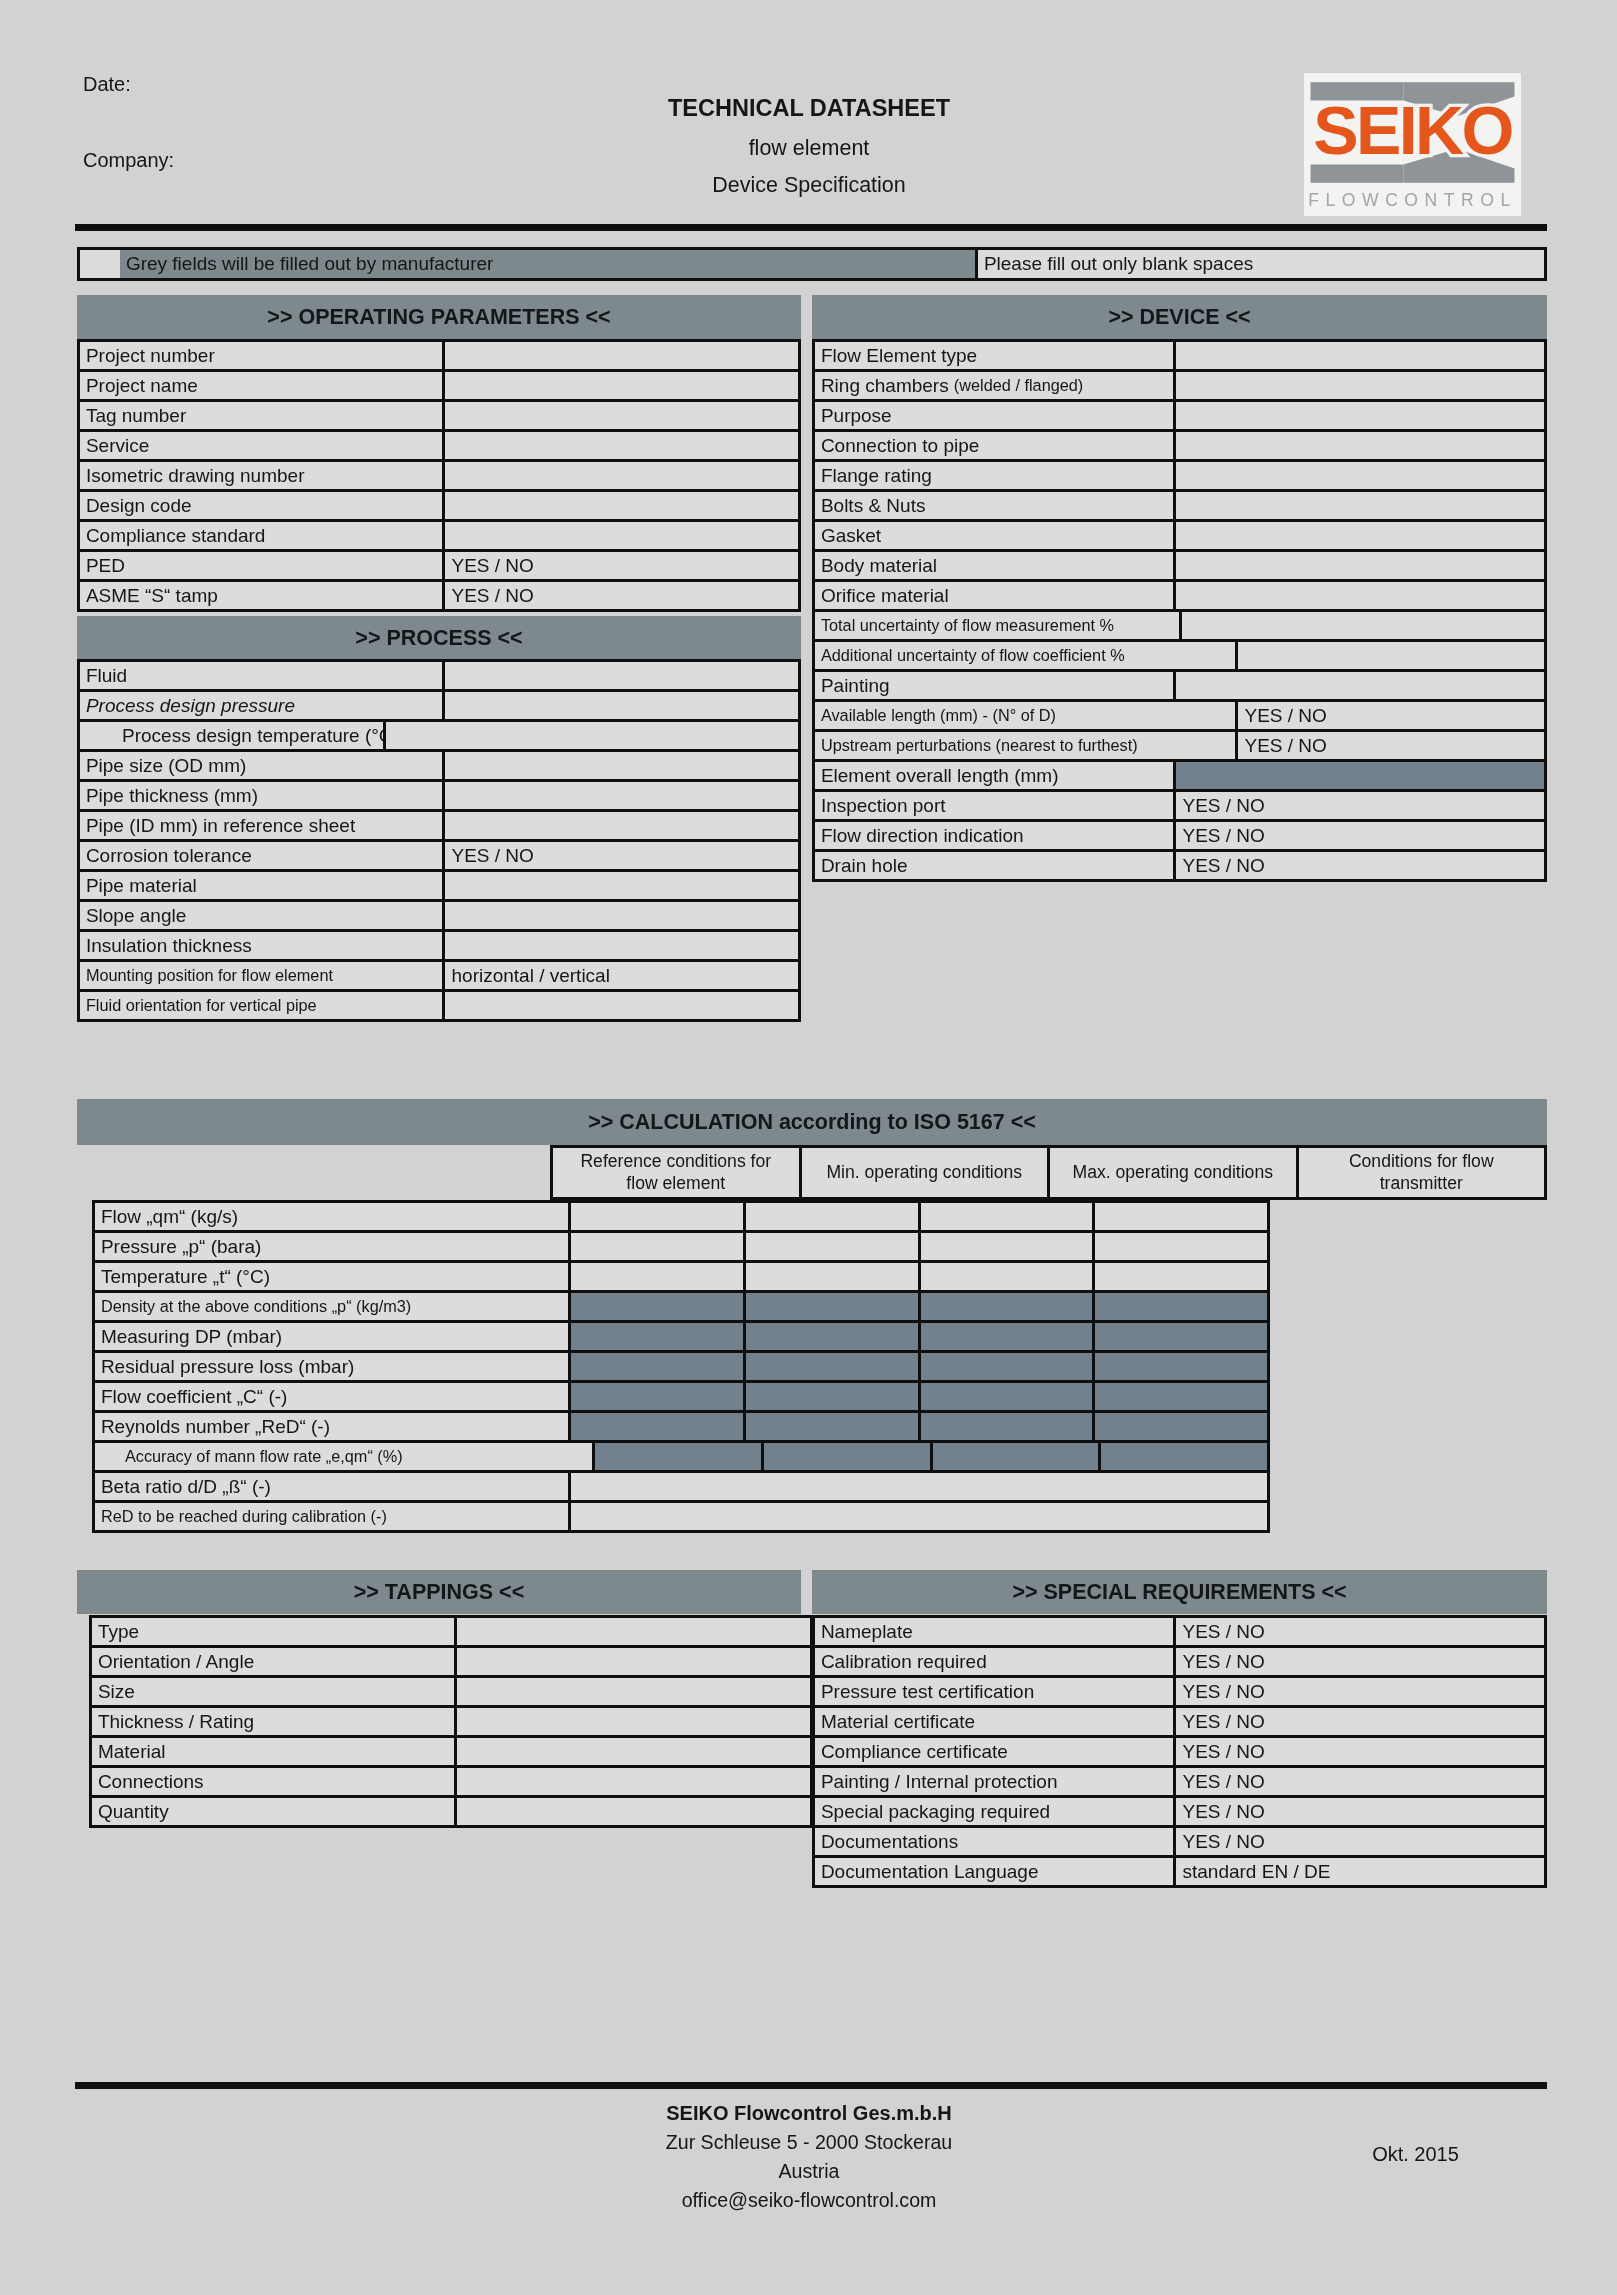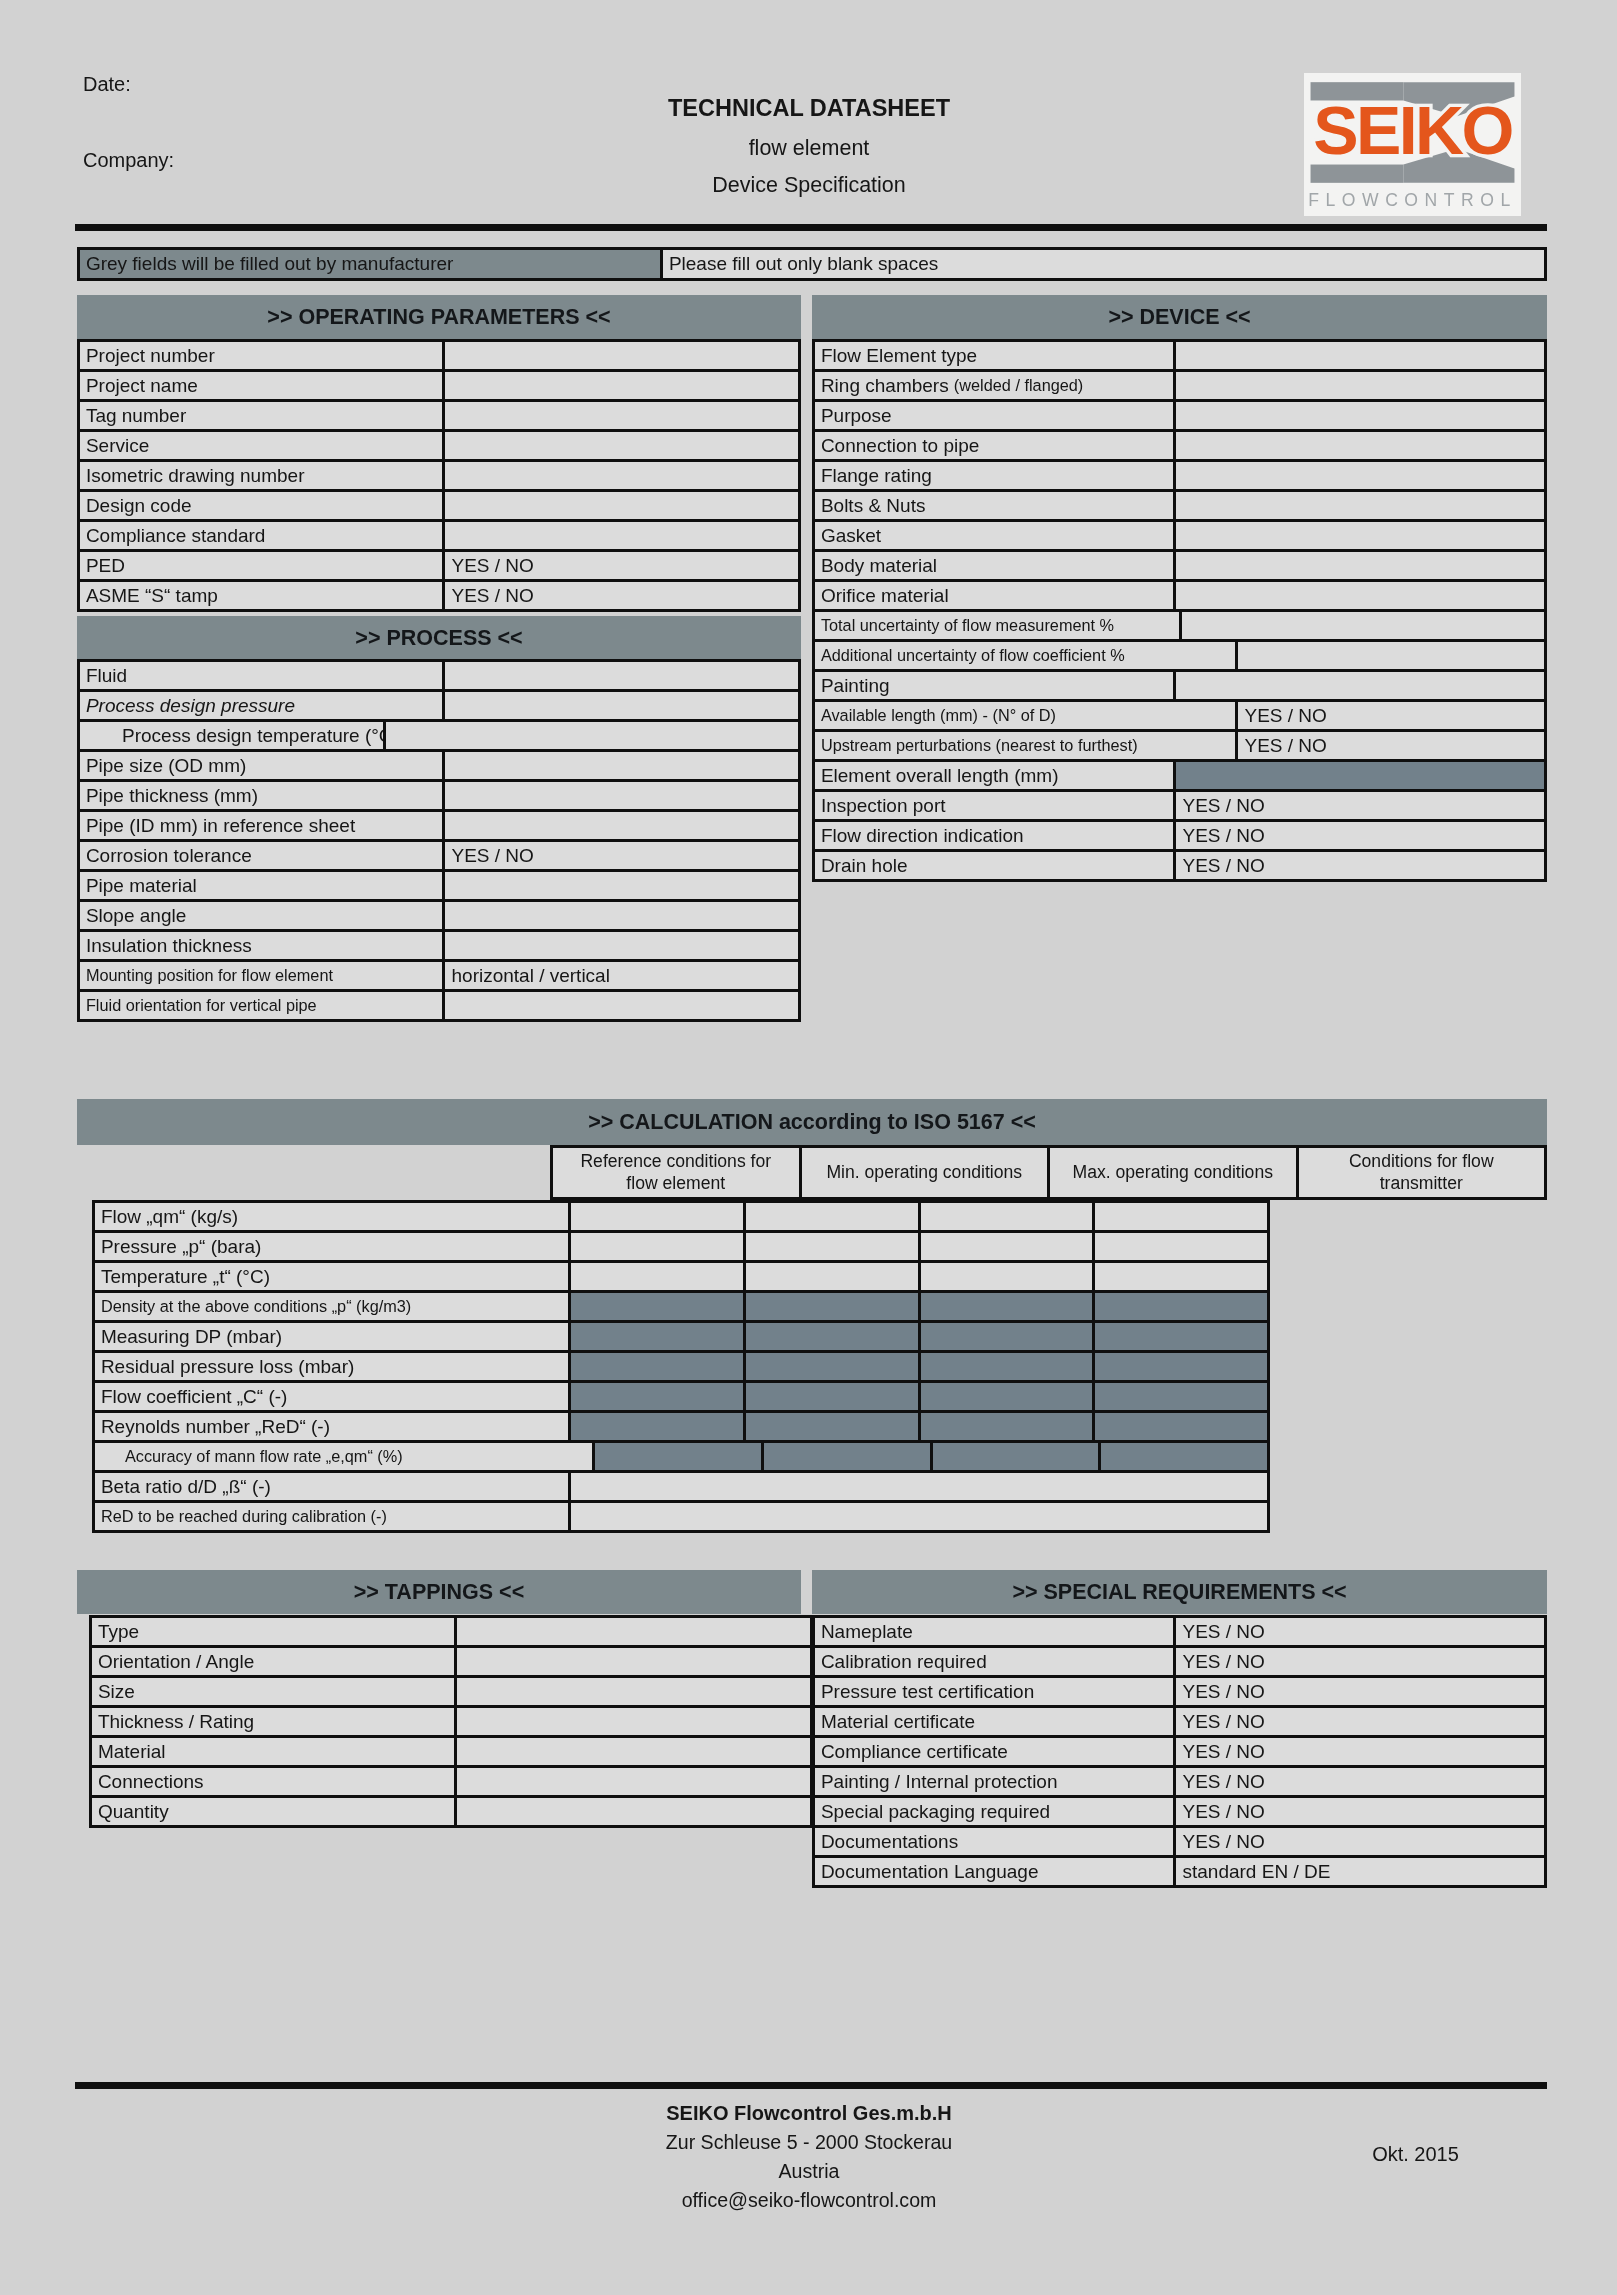--- a/index.html
+++ b/index.html
@@ -7,22 +7,22 @@
         font-family:"Liberation Sans",sans-serif;color:var(--text);overflow:hidden;}
   .hlabel{position:absolute;left:83px;font-size:20px;}
   .tt{position:absolute;left:0;width:1618px;text-align:center;}
   .t1{font-size:23.5px;font-weight:bold;}
   .t2{font-size:21.5px;}
   .logo{position:absolute;left:1304px;top:73px;width:217px;height:143px;background:var(--logo_bg);}
   .logo-sub{text-align:center;font-size:17.6px;letter-spacing:6.5px;color:var(--logo_sub);margin-top:-3.9px;}
   .rule{position:absolute;left:75px;width:1472px;height:6.5px;background:var(--border);}
   .legend{position:absolute;left:77px;top:247px;width:1470px;height:34px;
           border:3.3px solid var(--border);display:flex;box-sizing:border-box;background:var(--cell_bg);}
-  .legend-grey{width:583px;background:var(--band_grey);border-right:3.9px solid var(--border);
-          font-size:19px;display:flex;align-items:center;padding-left:5.9px;box-sizing:border-box;}
+  .legend-grey{width:858px;background:var(--band_grey);border-right:3.9px solid var(--border);
+          font-size:19px;display:flex;align-items:center;padding-left:5.9px;box-sizing:border-box;margin-left:40px;}
   .legend-white{flex:1;font-size:19px;display:flex;align-items:center;padding-left:5.9px;}
   .band{position:absolute;height:44px;background:var(--band_grey);display:flex;align-items:center;
         justify-content:center;font-weight:bold;font-size:21.5px;color:#14171a;}
   .tbl{position:absolute;border:3.3px solid var(--border);box-sizing:border-box;background:var(--cell_bg);}
   .row{display:flex;height:30px;box-sizing:border-box;border-bottom:3.3px solid var(--border);}
   .row:last-child{border-bottom:none;height:27px;}
   .cell{box-sizing:border-box;display:flex;align-items:center;overflow:hidden;white-space:nowrap;}
   .label{padding-left:5.9px;font-size:19px;border-right:3.3px solid var(--border);}
   .label.small{font-size:16.3px;}
   .note{font-size:16.3px;margin-left:5.2px;}

